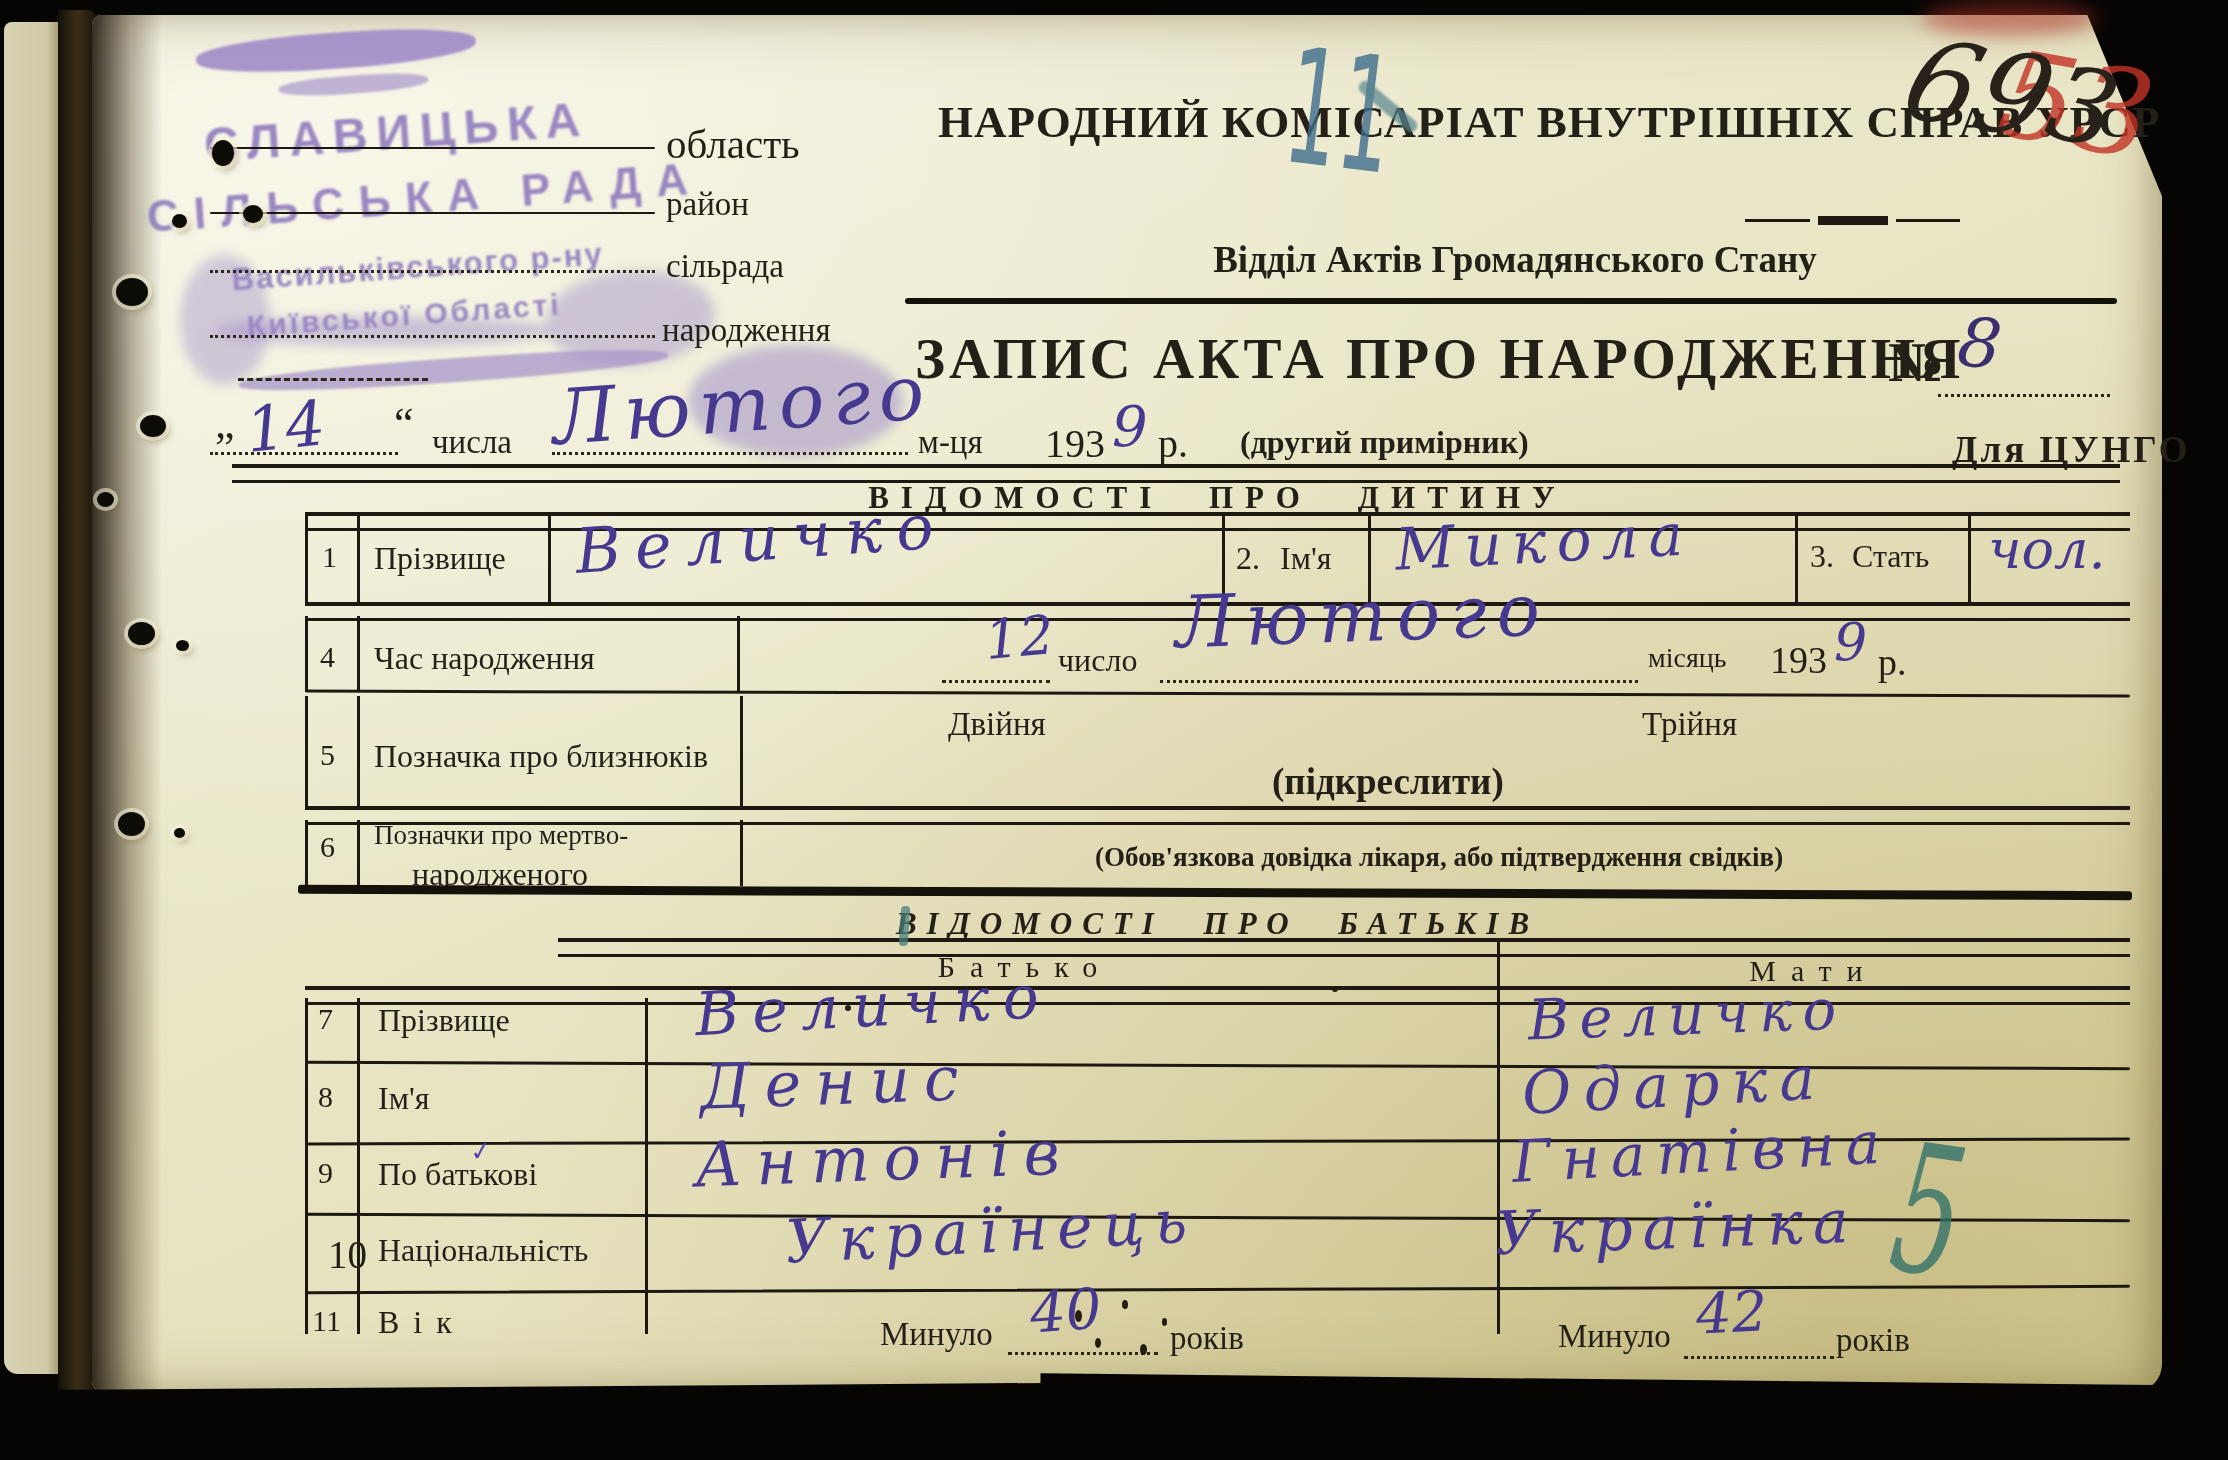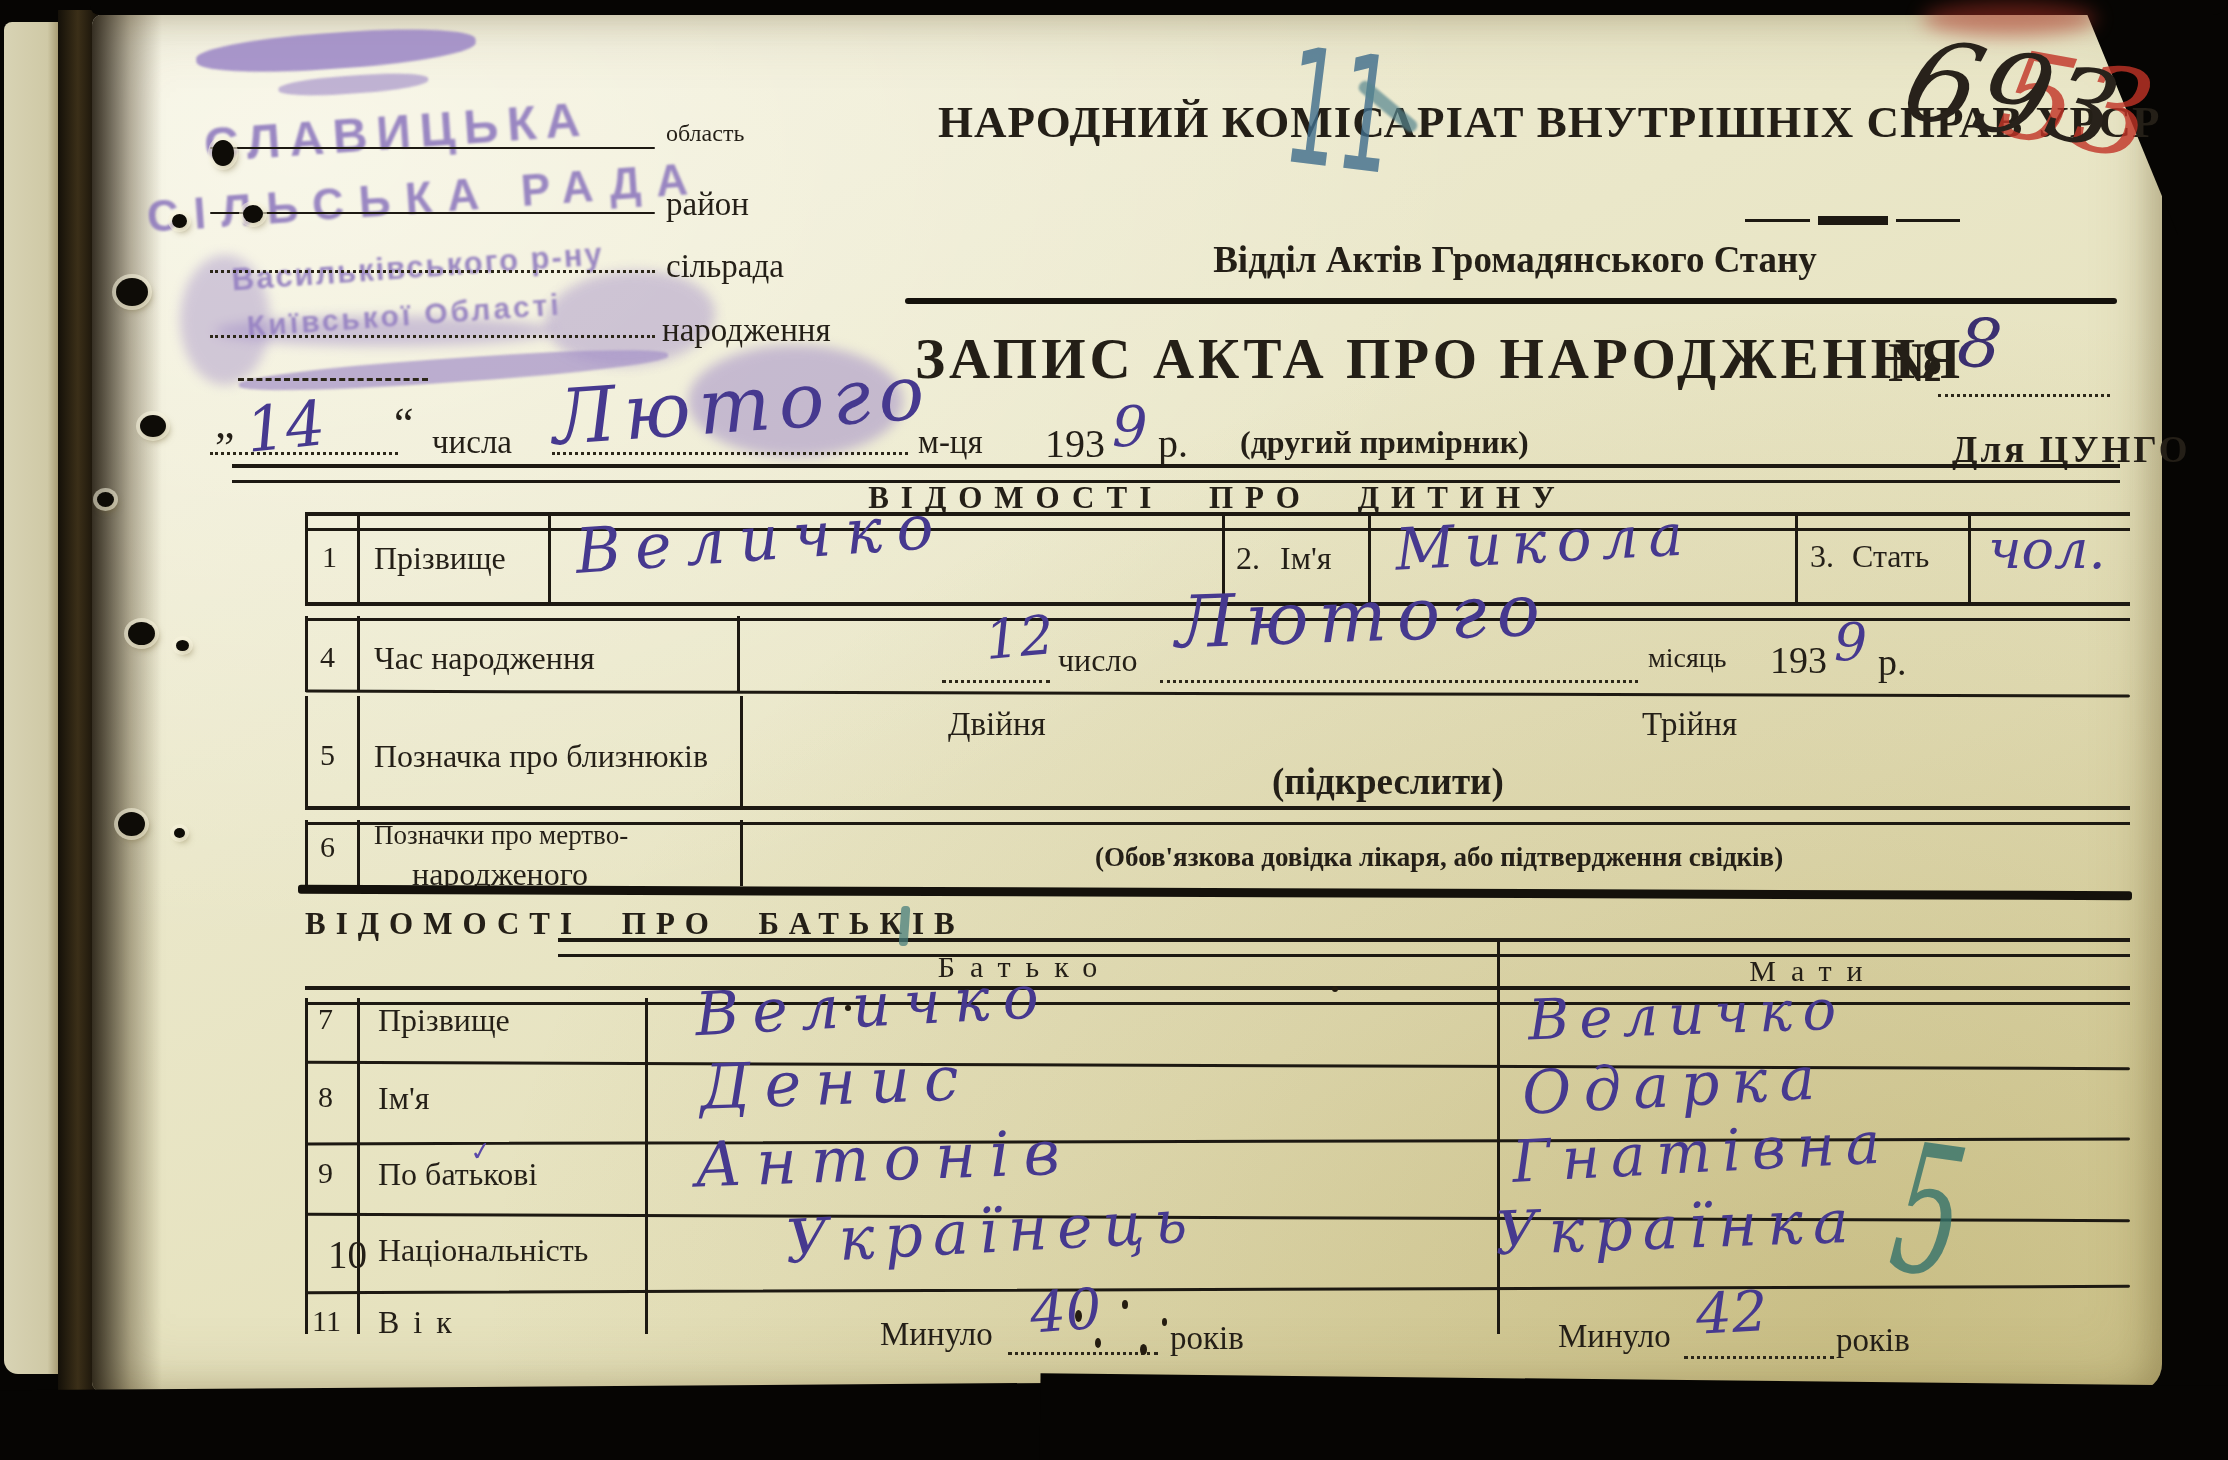--- a/index.html
+++ b/index.html
@@ -65,21 +65,21 @@
     <div class="stline" style="left:110px;top:234px;font-size:31px;letter-spacing:2px;">Васильківського р-ну</div>
     <div class="stline" style="left:122px;top:282px;font-size:30px;letter-spacing:3px;">Київської Області</div>
     <div class="stblob" style="left:110px;top:345px;width:430px;height:24px;opacity:.75;"></div>
     <div class="smear" style="left:420px;top:270px;width:170px;height:95px;opacity:.5;"></div>
   </div>
   <div class="smear" style="left:215px;top:316px;width:340px;height:30px;opacity:.45;"></div>
   <div class="smear" style="left:688px;top:345px;width:215px;height:112px;opacity:.5;"></div>
   <div class="smear" style="left:180px;top:255px;width:90px;height:130px;opacity:.4;"></div>
 
   <div class="hr" style="left:210px;top:147px;width:445px;height:2px;"></div>
-  <div class="printed" style="left:666px;top:120px;font-size:24px;">область</div>
+  <div class="printed" style="left:666px;top:120px;font-size:41px;">область</div>
   <div class="hr" style="left:210px;top:212px;width:445px;height:2px;"></div>
   <div class="printed" style="left:666px;top:186px;font-size:33px;">район</div>
   <div class="dot" style="left:210px;top:270px;width:445px;"></div>
   <div class="printed" style="left:666px;top:248px;font-size:33px;">сільрада</div>
   <div class="dot" style="left:210px;top:335px;width:445px;"></div>
   <div class="printed" style="left:662px;top:312px;font-size:33px;">народження</div>
   <div class="dash" style="left:238px;top:378px;width:190px;"></div>
 
   <div class="printed bold" style="left:938px;top:96px;width:1155px;text-align:center;font-size:45px;letter-spacing:1px;">НАРОДНИЙ КОМІСАРІАТ ВНУТРІШНІХ СПРАВ УРСР</div>
   <div class="abs" style="left:1745px;top:216px;width:215px;display:flex;align-items:center;gap:8px;">
@@ -167,21 +167,21 @@
 
   <div class="vl" style="left:305px;top:820px;height:66px;"></div>
   <div class="vl" style="left:357px;top:820px;height:66px;"></div>
   <div class="vl" style="left:740px;top:820px;height:66px;"></div>
   <div class="printed" style="left:320px;top:830px;font-size:30px;">6</div>
   <div class="printed" style="left:374px;top:820px;font-size:27px;">Позначки про мертво-</div>
   <div class="printed" style="left:412px;top:856px;font-size:32px;">народженого</div>
   <div class="printed" style="left:1095px;top:842px;font-size:27px;font-weight:bold;">(Обов'язкова довідка лікаря, або підтвердження свідків)</div>
   <div class="hrheavy" style="left:298px;top:888px;width:1834px;transform:rotate(.2deg);"></div>
 
-  <div class="printed bold" style="left:305px;top:906px;width:1825px;text-align:left;font-size:31px;letter-spacing:10px;word-spacing:22px;">ВІДОМОСТІ ПРО БАТЬКІВ</div>
+  <div class="printed bold" style="left:305px;top:906px;width:1825px;text-align:center;font-size:31px;letter-spacing:10px;word-spacing:22px;font-style:italic;">ВІДОМОСТІ ПРО БАТЬКІВ</div>
   <div class="hr2" style="left:558px;top:938px;width:1572px;"></div>
   <div class="printed" style="left:645px;top:950px;width:760px;text-align:center;font-size:30px;letter-spacing:15px;">Батько</div>
   <div class="printed" style="left:1497px;top:954px;width:633px;text-align:center;font-size:30px;letter-spacing:15px;">Мати</div>
   <div class="hr2" style="left:305px;top:986px;width:1825px;"></div>
 
   <div class="vl" style="left:305px;top:998px;height:336px;"></div>
   <div class="vl" style="left:357px;top:998px;height:336px;"></div>
   <div class="vl" style="left:645px;top:998px;height:336px;"></div>
   <div class="vl" style="left:1497px;top:940px;height:394px;"></div>
 

